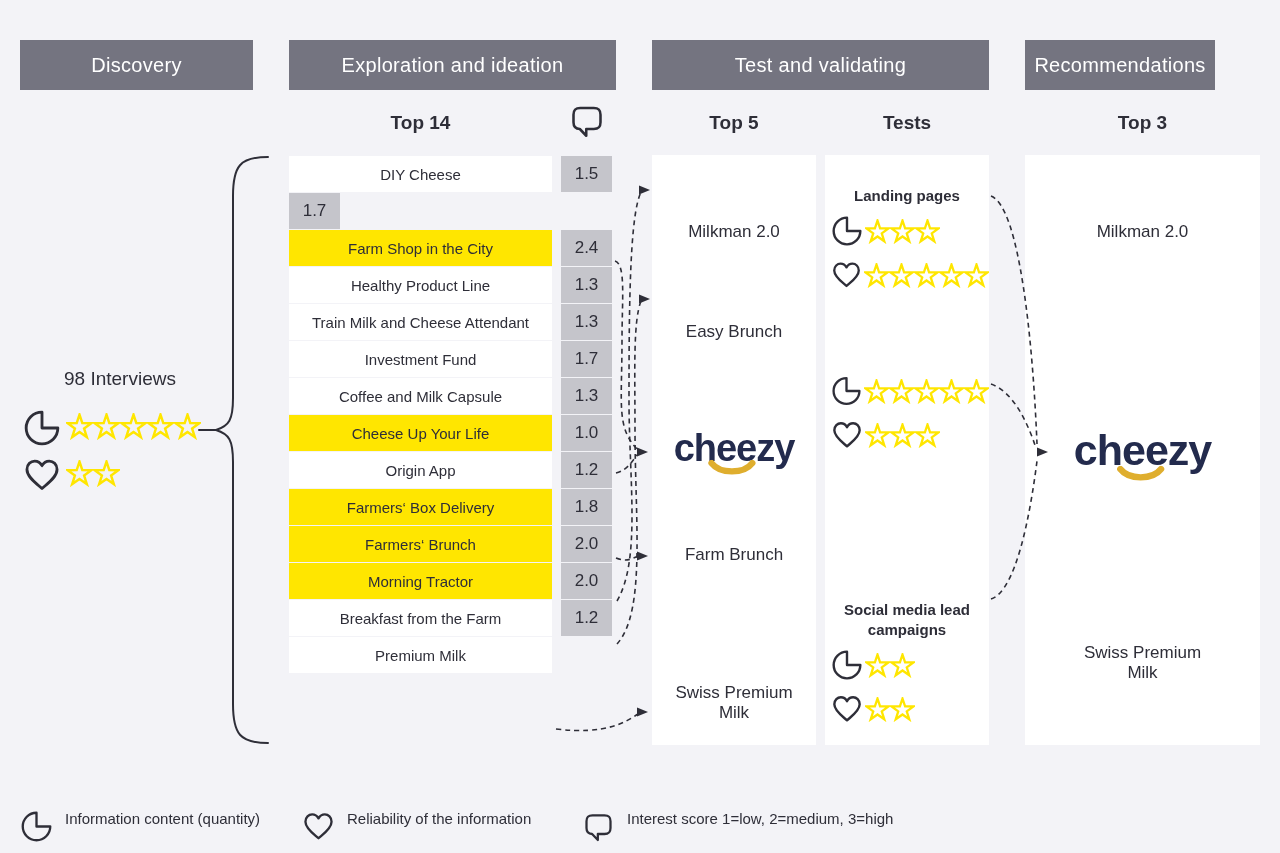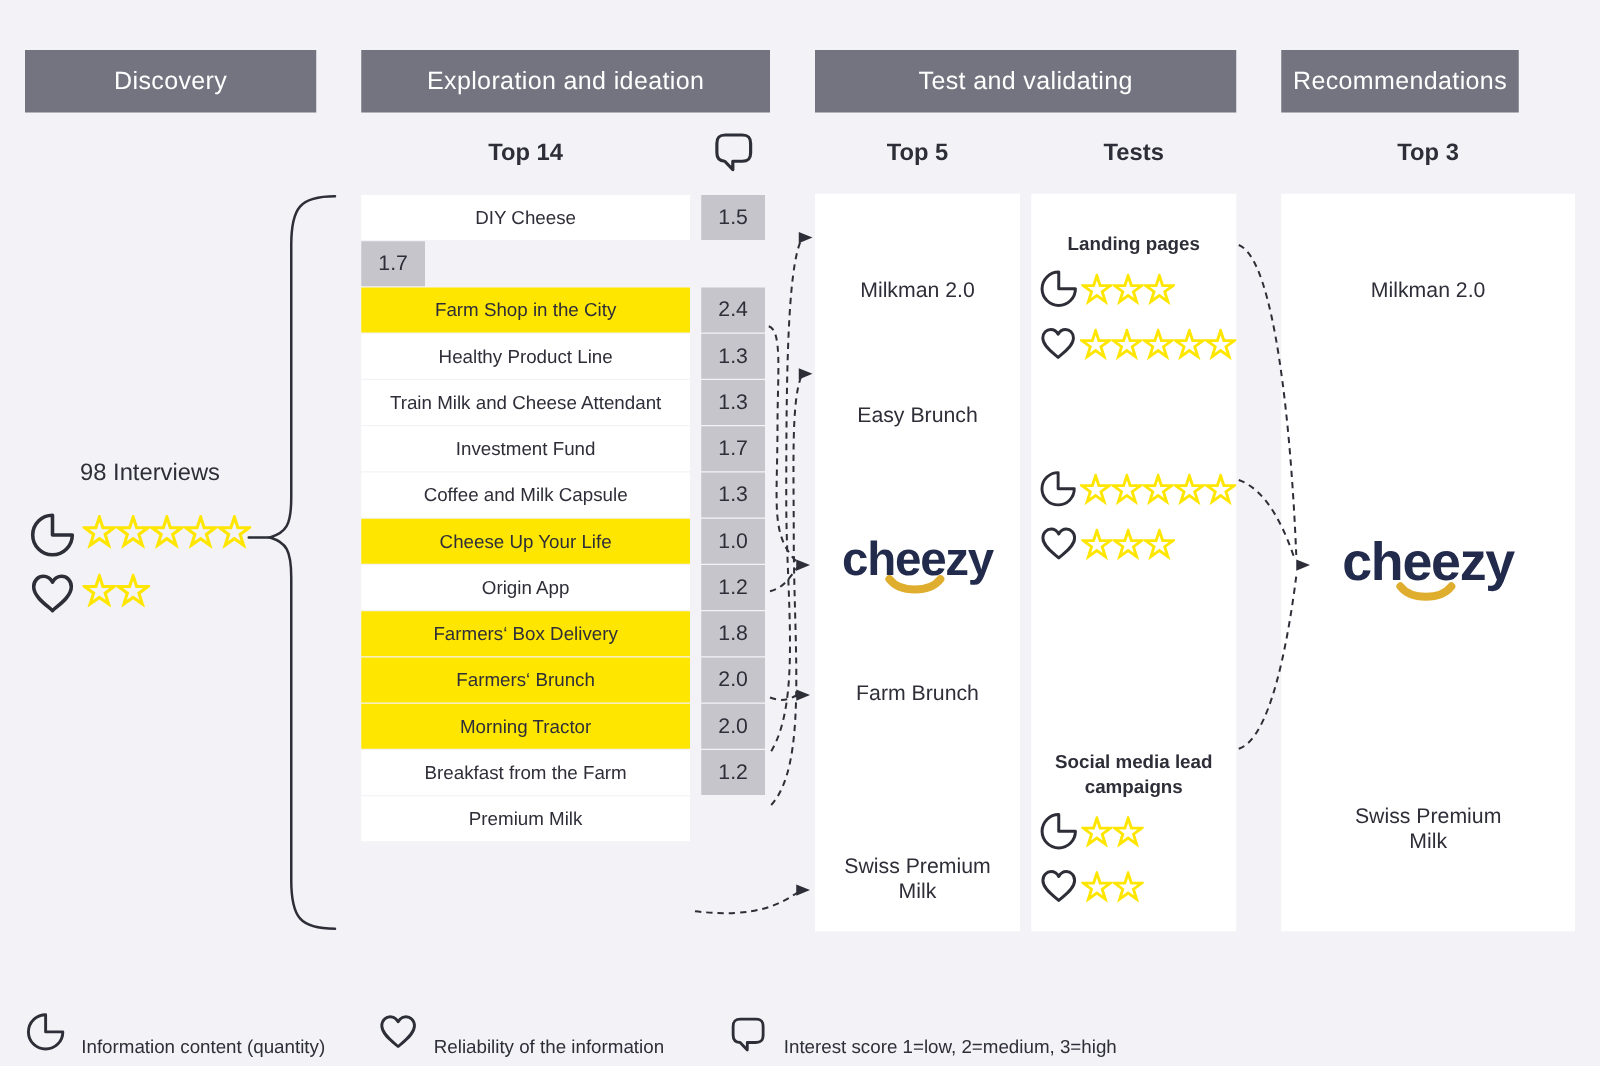--- a/index.html
+++ b/index.html
@@ -58,21 +58,21 @@
   .cheezy.lg { font-size:43px; }
   .cheezy svg { position:absolute; left:50%; transform:translateX(-54%); }
   .cheezy.sm svg { bottom:-12px; }
   .cheezy.lg svg { bottom:-13px; }
   
   .test-block { position:absolute; left:825px; width:164px; }
   .test-title { text-align:center; font-size:15px; font-weight:700; line-height:20px; }
   .star-row { display:flex; align-items:center; height:38px; margin-top:6px; padding-left:6px; gap:2px; }
   .star-row .stars { display:flex; }
   
-  .legend-item { position:absolute; top:810px; height:36px; display:flex; align-items:flex-end; gap:12px; font-size:15px; }
+  .legend-item { position:absolute; top:810px; height:36px; display:flex; align-items:flex-start; gap:12px; font-size:15px; }
   .legend-item.l0 { left:20px; }
   .legend-item.l1 { left:302px; }
   .legend-item.l2 { left:582px; }
   
   svg.overlay { position:absolute; left:0; top:0; pointer-events:none; z-index:6; }
 </style>
 </head>
 <body>
 
 <div class="stage">

